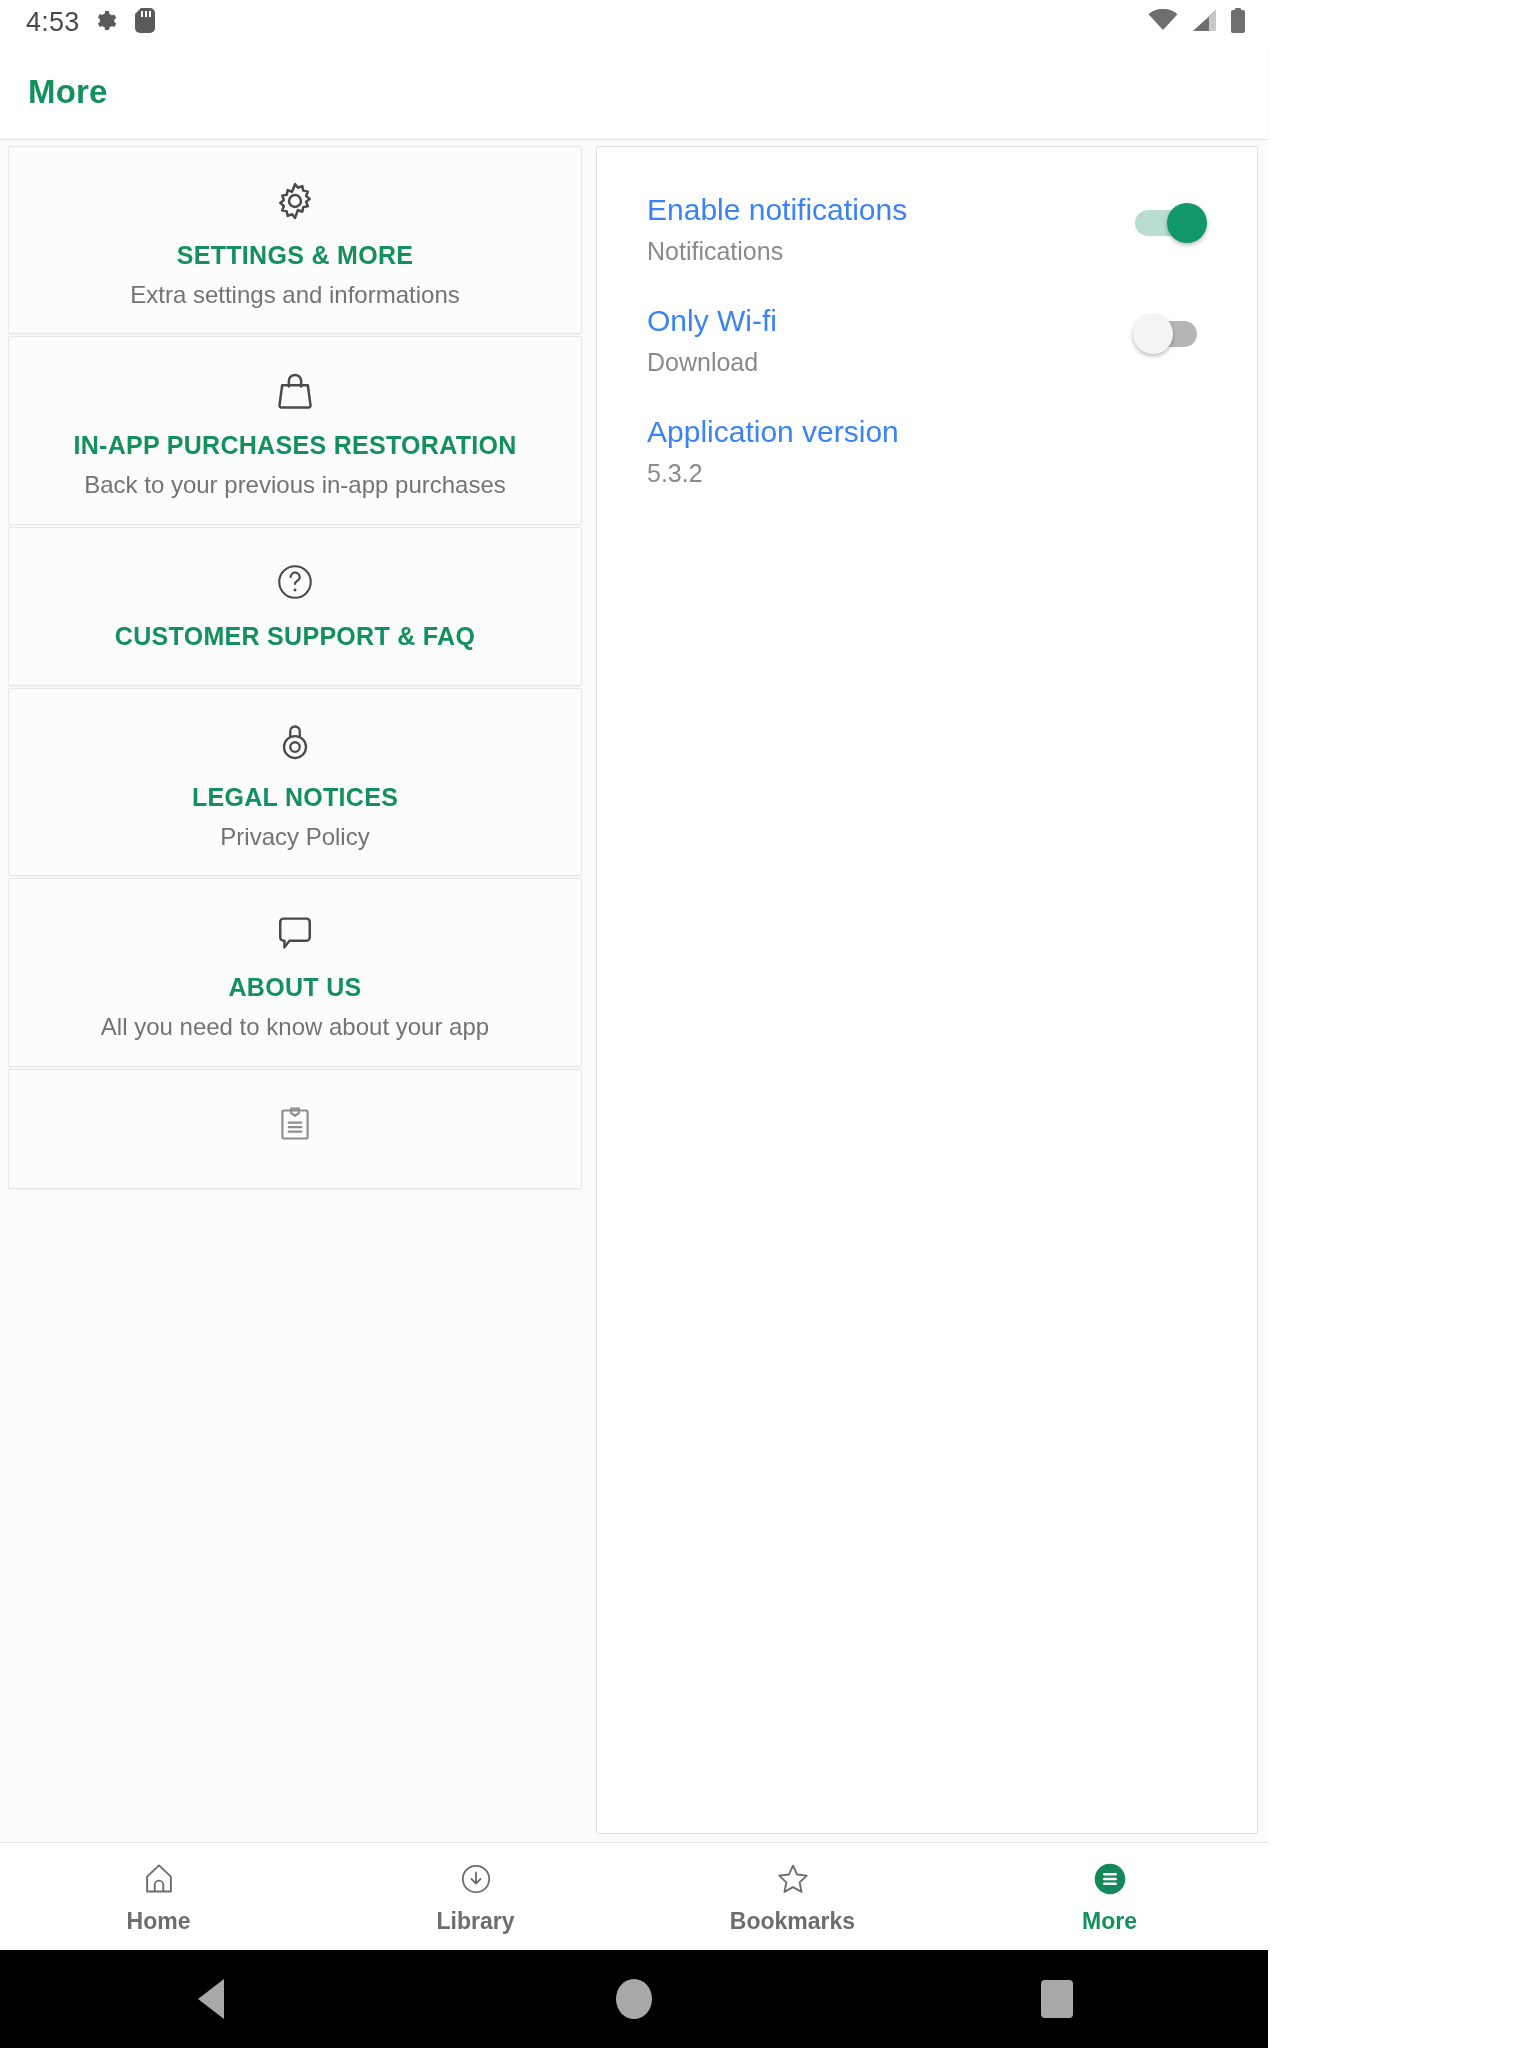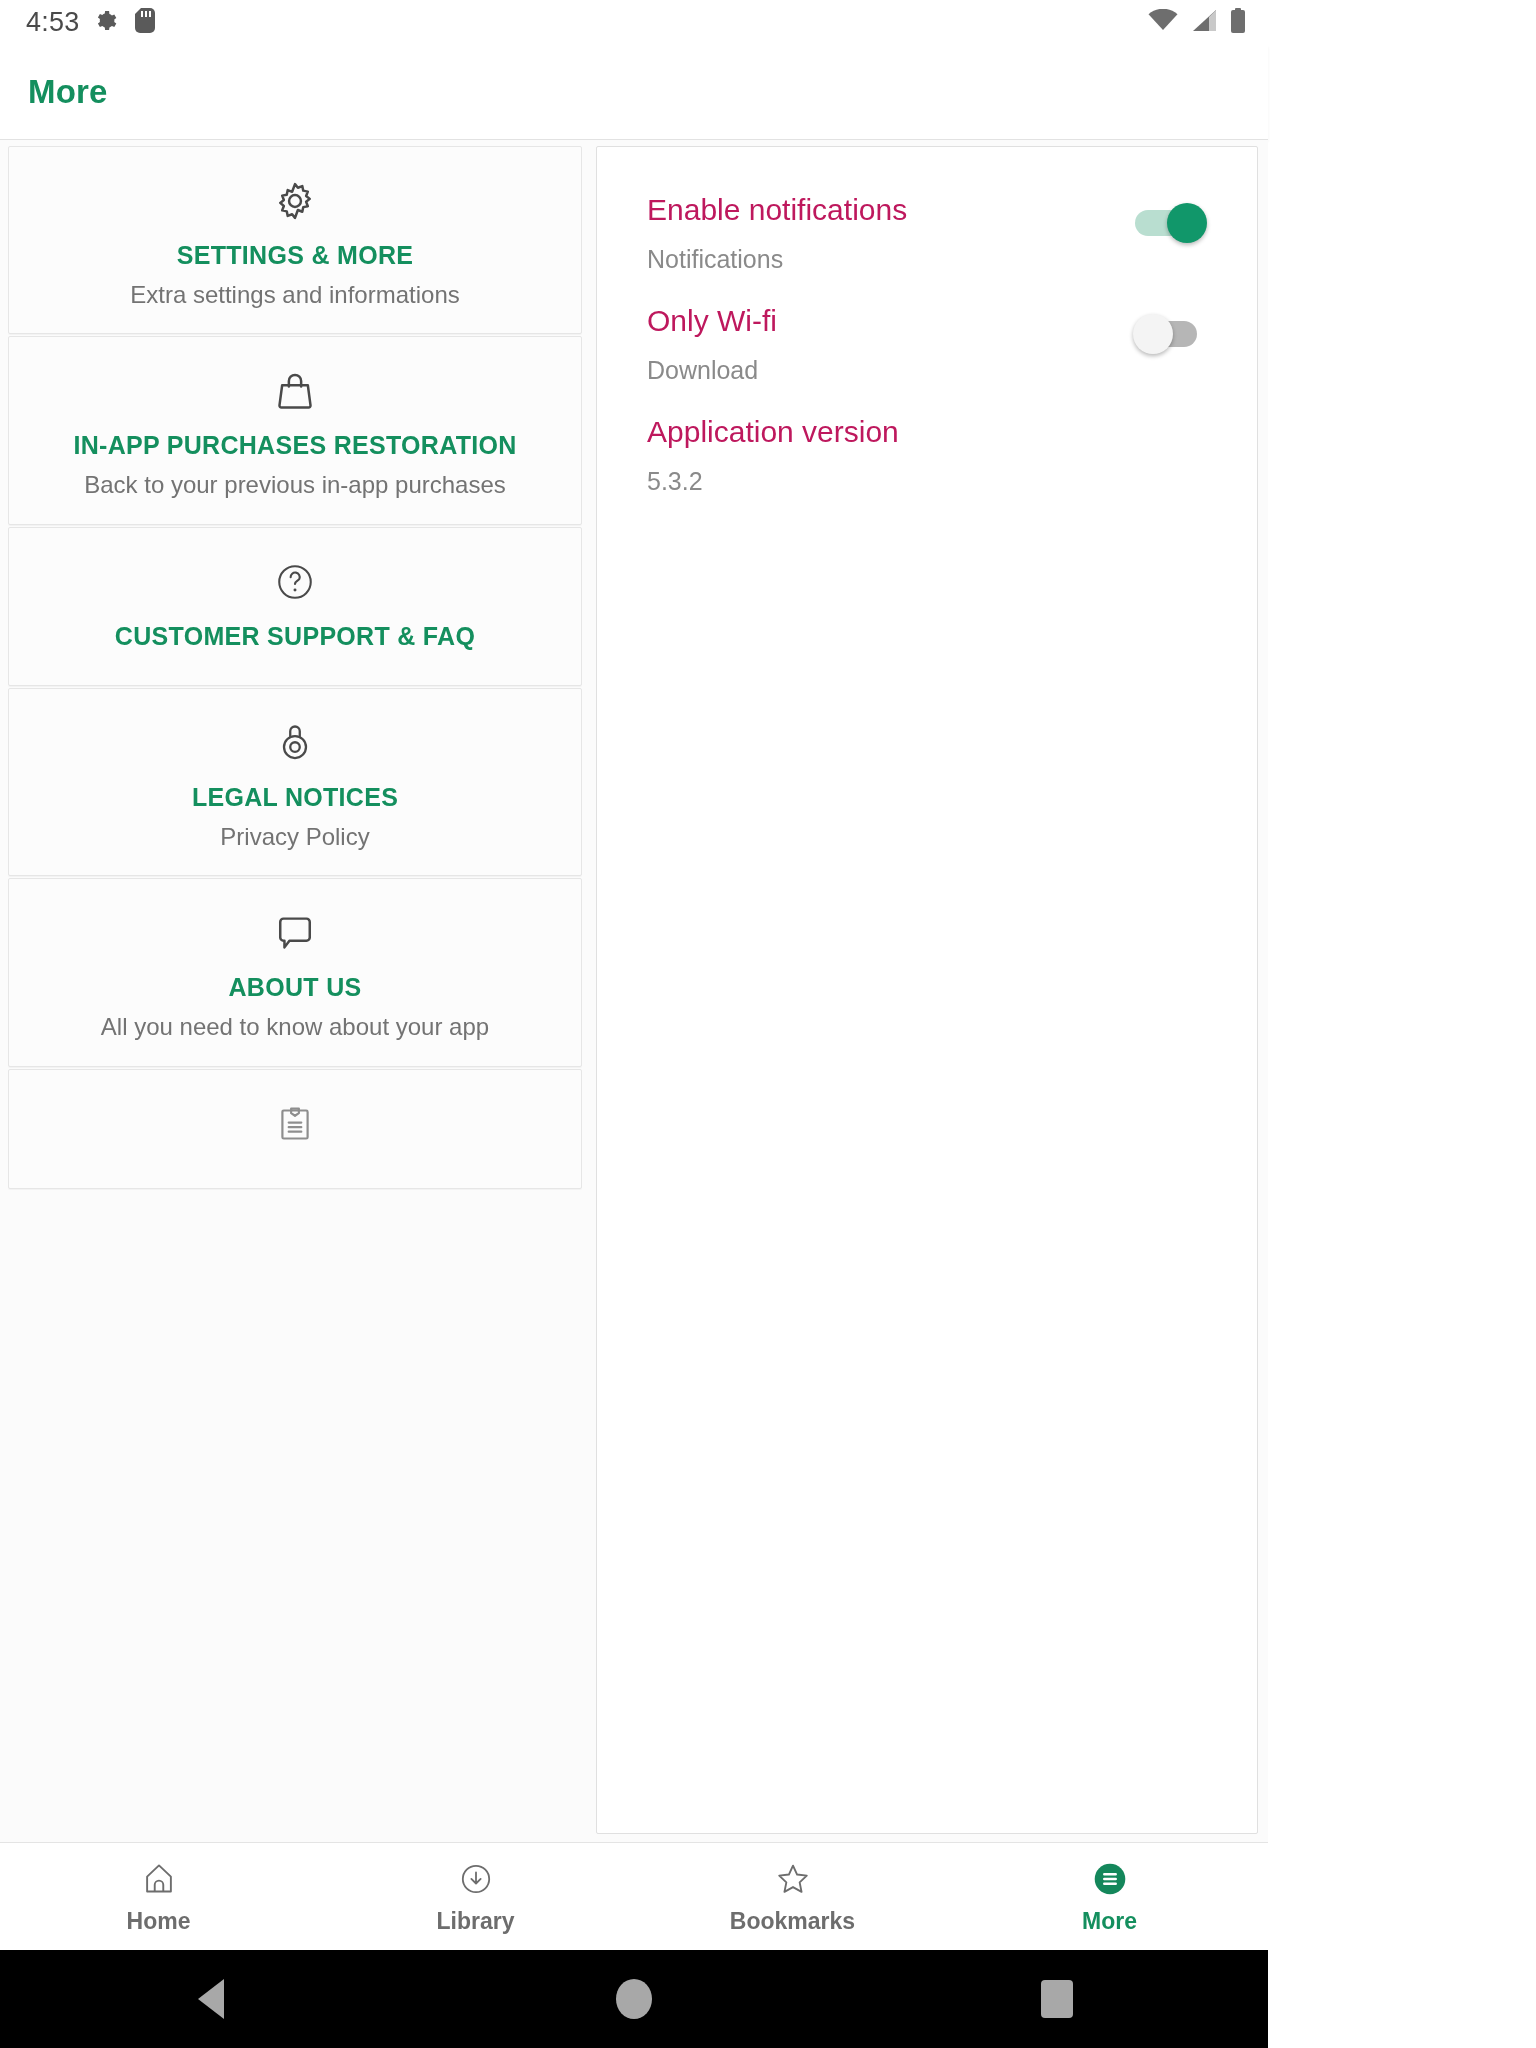--- a/index.html
+++ b/index.html
@@ -67,22 +67,22 @@
     border:1px solid #e0e0e0;
     border-radius:2px;
     padding:44px 46px 0 50px;
   }
   .setting-row {
     display:flex; align-items:flex-start;
     min-height:96px;
     padding-right:6px;
   }
   .setting-texts { flex:1 1 auto; }
-  .setting-title { font-size:30px; color:#be185d; line-height:1.25; }
-  .setting-sub { font-size:25px; color:#8a8a8a; margin-top:15px; line-height:1.2; }
+  .setting-title { font-size:30px; color:#3b82f6; line-height:1.25; }
+  .setting-sub { font-size:25px; color:#8a8a8a; margin-top:7px; line-height:1.2; }
   .toggle { position:relative; width:70px; height:44px; flex:0 0 70px; margin-top:10px; }
   .toggle .track {
     position:absolute; top:9px; left:0; width:62px; height:26px; border-radius:13px;
   }
   .toggle .thumb {
     position:absolute; top:2px; width:40px; height:40px; border-radius:50%;
     box-shadow:0 2px 4px rgba(0,0,0,0.28);
   }
   .toggle.on .track { background:#b9ded0; }
   .toggle.on .thumb { right:-2px; background:#11976a; }

